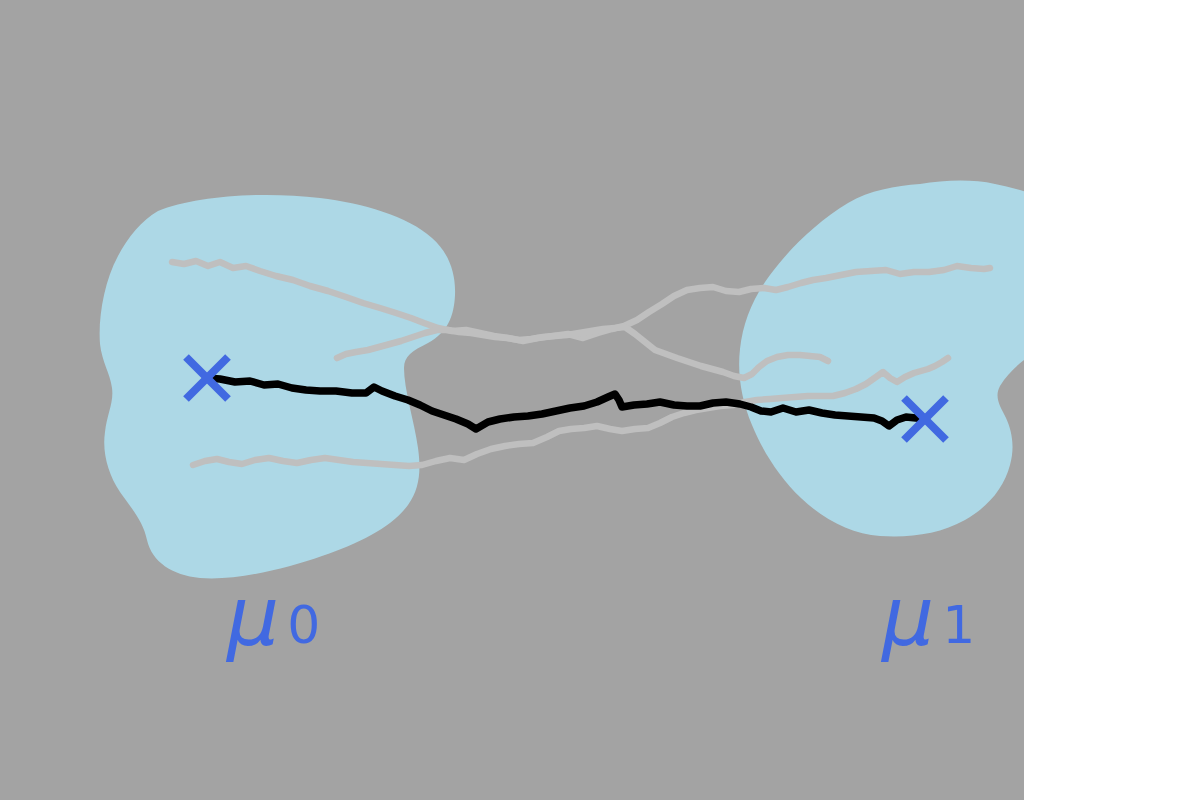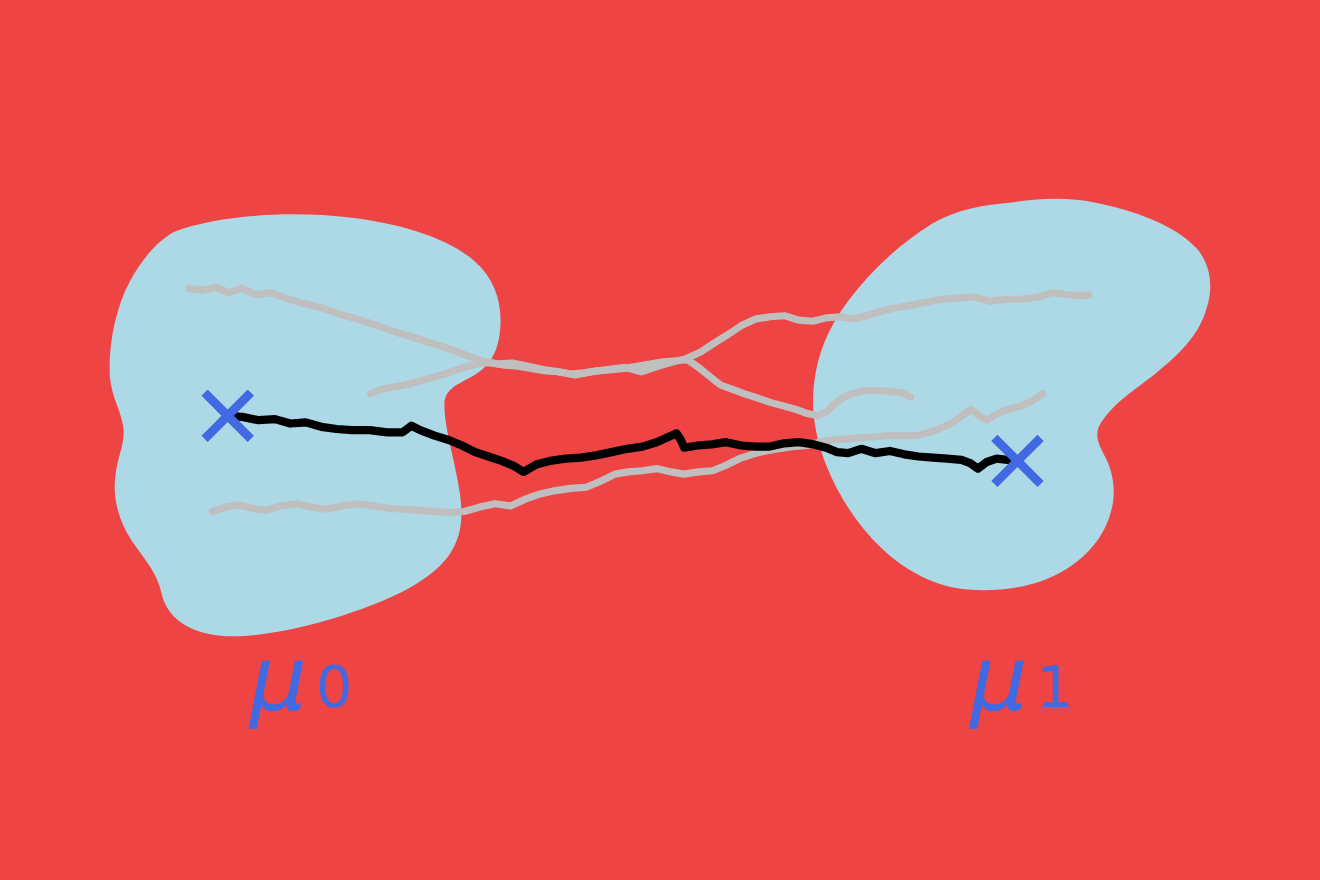--- a/index.html
+++ b/index.html
@@ -3,23 +3,23 @@
 <meta charset="utf-8">
 <style>
   html, body {
     margin: 0;
     padding: 0;
     background: #ffffff;
     font-family: "DejaVu Sans", sans-serif;
   }
   .canvas {
     position: relative;
-    width: 1200px;
+    width: 1024px;
     height: 800px;
-    background: #ef4444;
+    background: #a3a3a3;
     overflow: hidden;
   }
   svg { display: block; }
   .mu-label {
     font-family: "DejaVu Sans", sans-serif;
   }
   .mu-symbol {
     font-style: italic;
     font-size: 82px;
   }

